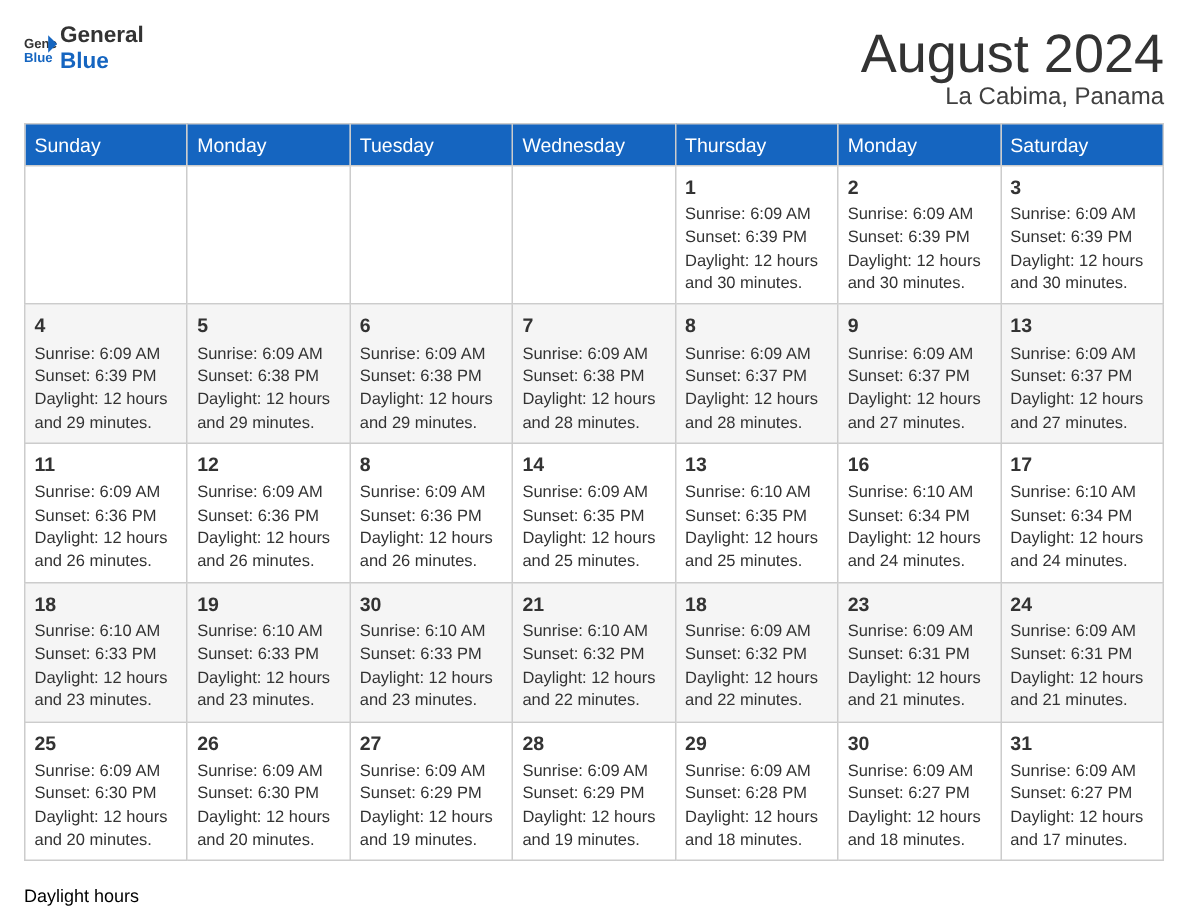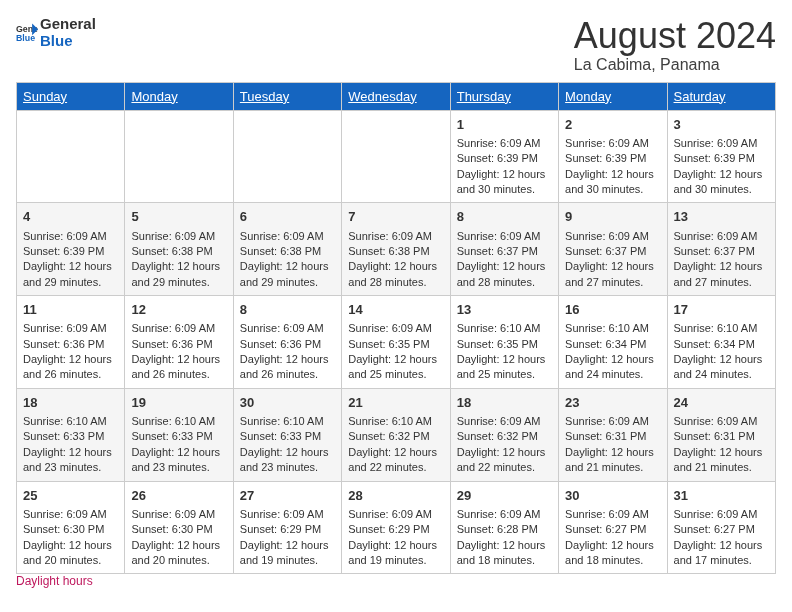--- a/index.html
+++ b/index.html
@@ -26,20 +26,21 @@
       font-weight: bold;
       line-height: 1.1;
     }
     .logo-text .general { color: #333; }
     .logo-text .blue { color: #1565c0; }
     .logo-icon {
       width: 22px;
       height: 22px;
     }
     .title-block {
+      text-align: right;
     }
     .month-year {
       font-size: 36px;
       font-weight: 300;
       color: #333;
       line-height: 1.1;
     }
     .location {
       font-size: 16px;
       color: #404040;
@@ -50,21 +51,20 @@
       font-size: 11px;
     }
     thead tr th {
       background-color: #1565c0;
       color: #fff;
       text-align: left;
       padding: 6px 6px;
       font-size: 13px;
       font-weight: normal;
       border: 1px solid #ccc;
-      text-decoration: underline;
     }
     tbody tr td {
       vertical-align: top;
       padding: 5px 6px;
       border: 1px solid #ccc;
       width: calc(100% / 7);
       min-height: 80px;
       height: 80px;
       color: #333;
       line-height: 1.4;
@@ -76,23 +76,23 @@
       background-color: #fff;
     }
     .day-num {
       font-size: 13px;
       font-weight: bold;
       display: block;
       margin-bottom: 2px;
     }
     .empty { background: #fff !important; }
     .footer-note {
-      margin-top: 0;
+      margin-top: 16px;
       font-size: 12px;
-      color: #be185d;
+      color: #000000;
     }
   </style>
 </head>
 <body>
 
 <div class="header">
   <div class="logo">
     <svg class="logo-icon" viewBox="0 0 30 30">
       <text x="0" y="14" font-size="12" font-weight="bold" fill="#333">General</text>
       <text x="0" y="26" font-size="12" font-weight="bold" fill="#1565c0">Blue</text>

